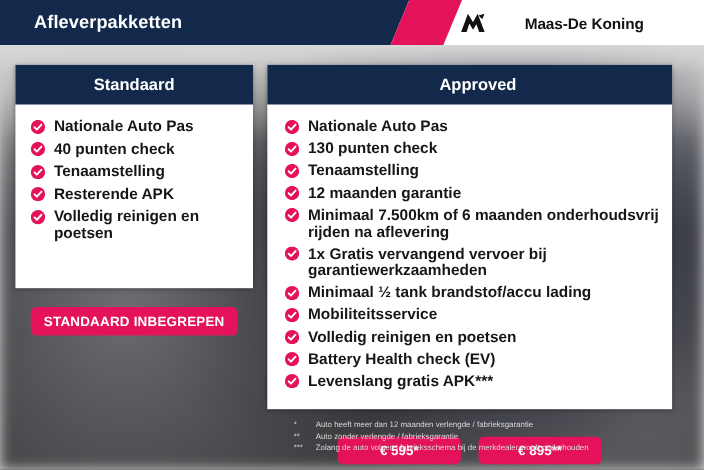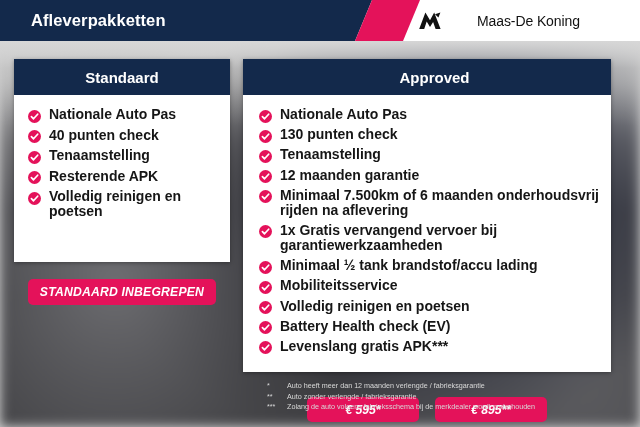--- a/index.html
+++ b/index.html
@@ -36,21 +36,21 @@
   .header-pink{
     position:absolute;left:340px;top:0;width:80px;height:41px;background:#e4125a;
     clip-path:polygon(32px 0, 80px 0, 63px 41px, 15px 41px);
   }
   .header-title{
     position:absolute;left:31px;top:0;height:41px;display:flex;align-items:center;
     color:#ffffff;font-size:16.5px;font-weight:bold;letter-spacing:.1px;
   }
   .brand{position:absolute;left:418px;top:0;height:41px;display:flex;align-items:center;gap:7px;}
   .brand-mark{width:24px;height:18px;display:block;}
-  .brand-name{color:#121212;font-size:14px;font-weight:normal;letter-spacing:-.1px;padding-left:28px;}
+  .brand-name{color:#121212;font-size:14px;font-weight:bold;letter-spacing:-.1px;padding-left:28px;}
 
   
   .card{position:absolute;background:#ffffff;box-shadow:0 1px 4px rgba(0,0,0,.35);}
   .card-head{
     background:#13294b;color:#ffffff;
     display:flex;align-items:center;justify-content:center;
     font-size:15px;font-weight:bold;
   }
   .card-body{padding:12px 0 0 0;}
 
@@ -63,21 +63,21 @@
   .feat-list{list-style:none;margin:0;padding:0;}
   .feat{display:flex;align-items:flex-start;gap:8px;padding:0 10px 0 14px;margin-bottom:5.5px;}
   .feat .check{flex:0 0 auto;width:13px;height:13px;margin-top:1.5px;}
   .feat .txt{color:#161616;font-size:14px;font-weight:bold;line-height:15px;}
   #card-approved .feat{padding-left:16px;margin-bottom:5.2px;}
 
   
   .btn{
     border:none;display:inline-flex;align-items:center;justify-content:center;
     background:#e4125a;color:#ffffff;border-radius:5px;
-    font-family:"Liberation Sans", sans-serif;font-weight:bold;cursor:pointer;font-style:italic;
+    font-family:"Liberation Sans", sans-serif;font-weight:bold;cursor:pointer;
   }
   #btn-standaard{position:absolute;left:14px;top:220px;width:188px;height:26px;font-size:12.2px;letter-spacing:.2px;}
   .price-row{position:absolute;left:0;right:0;top:338px;display:flex;justify-content:center;gap:16px;}
   .price-btn{width:112px;height:25px;font-size:12.2px;border-radius:5px;}
 
   
   .notes{position:absolute;left:267px;top:381px;width:360px;}
   .note{display:flex;gap:6px;color:#d9d9d9;font-size:7.2px;line-height:10.5px;}
   .note .star{flex:0 0 14px;text-align:left;}
   .note .note-txt{flex:1 1 auto;}

